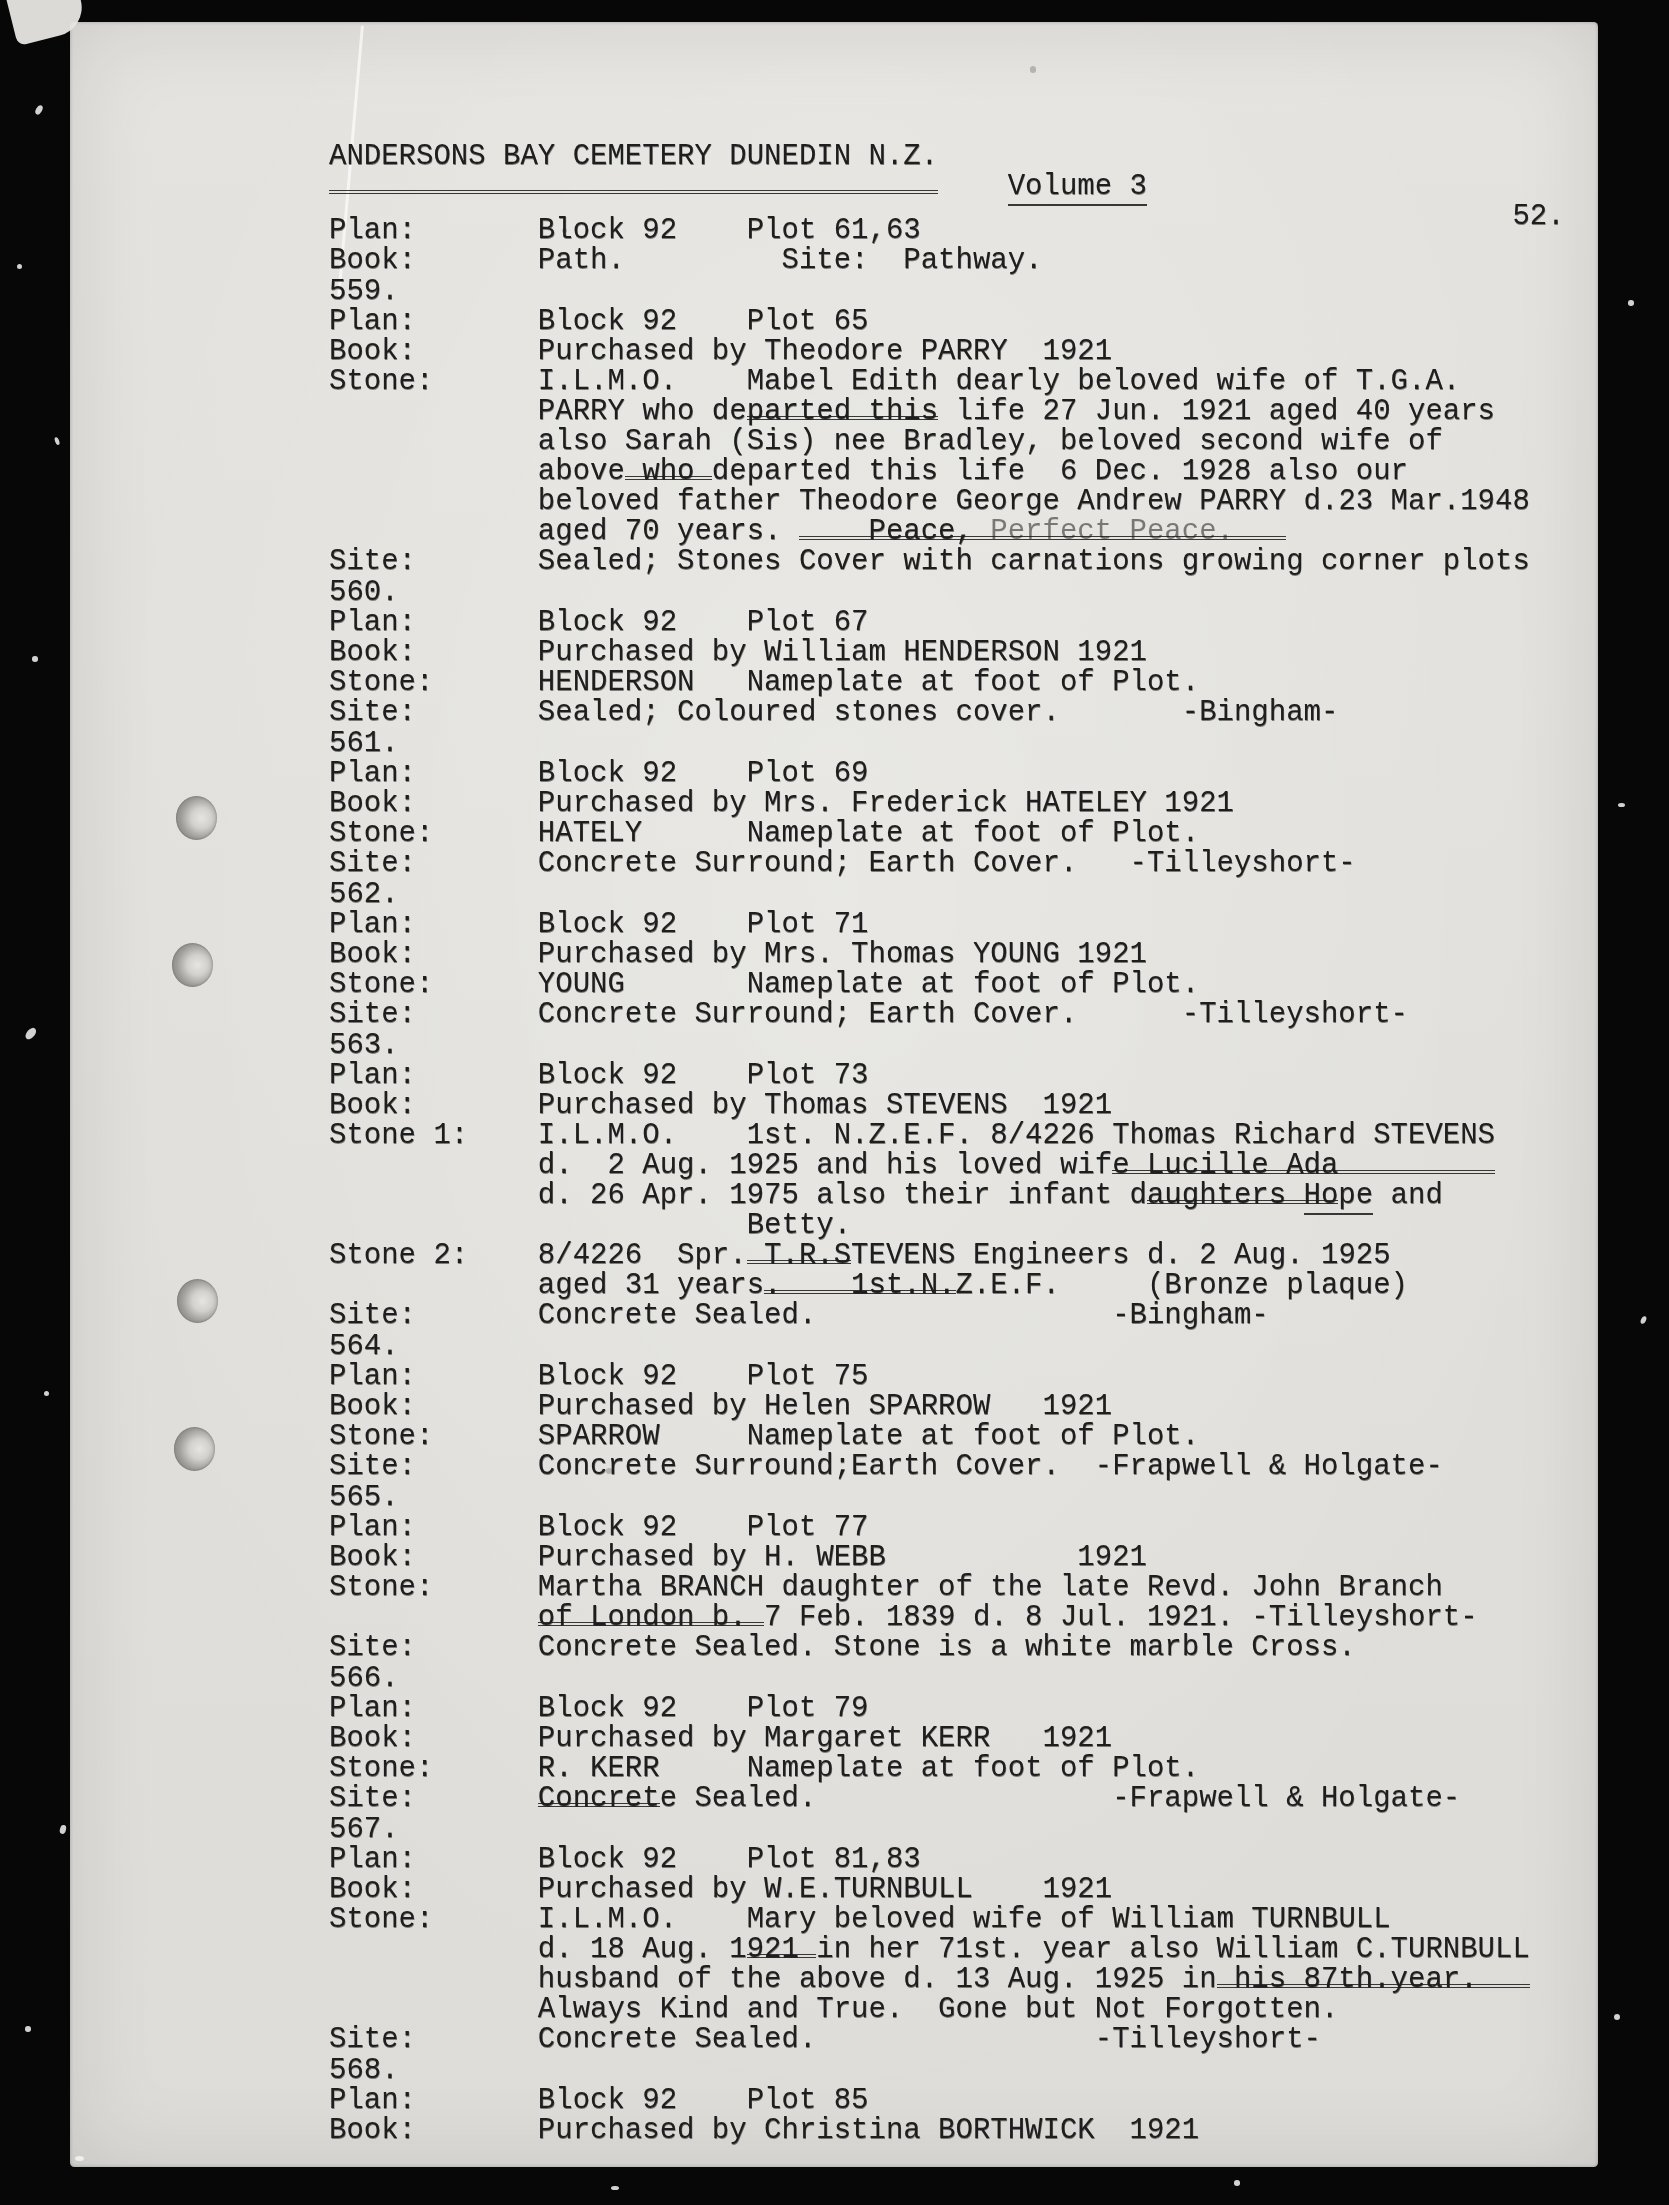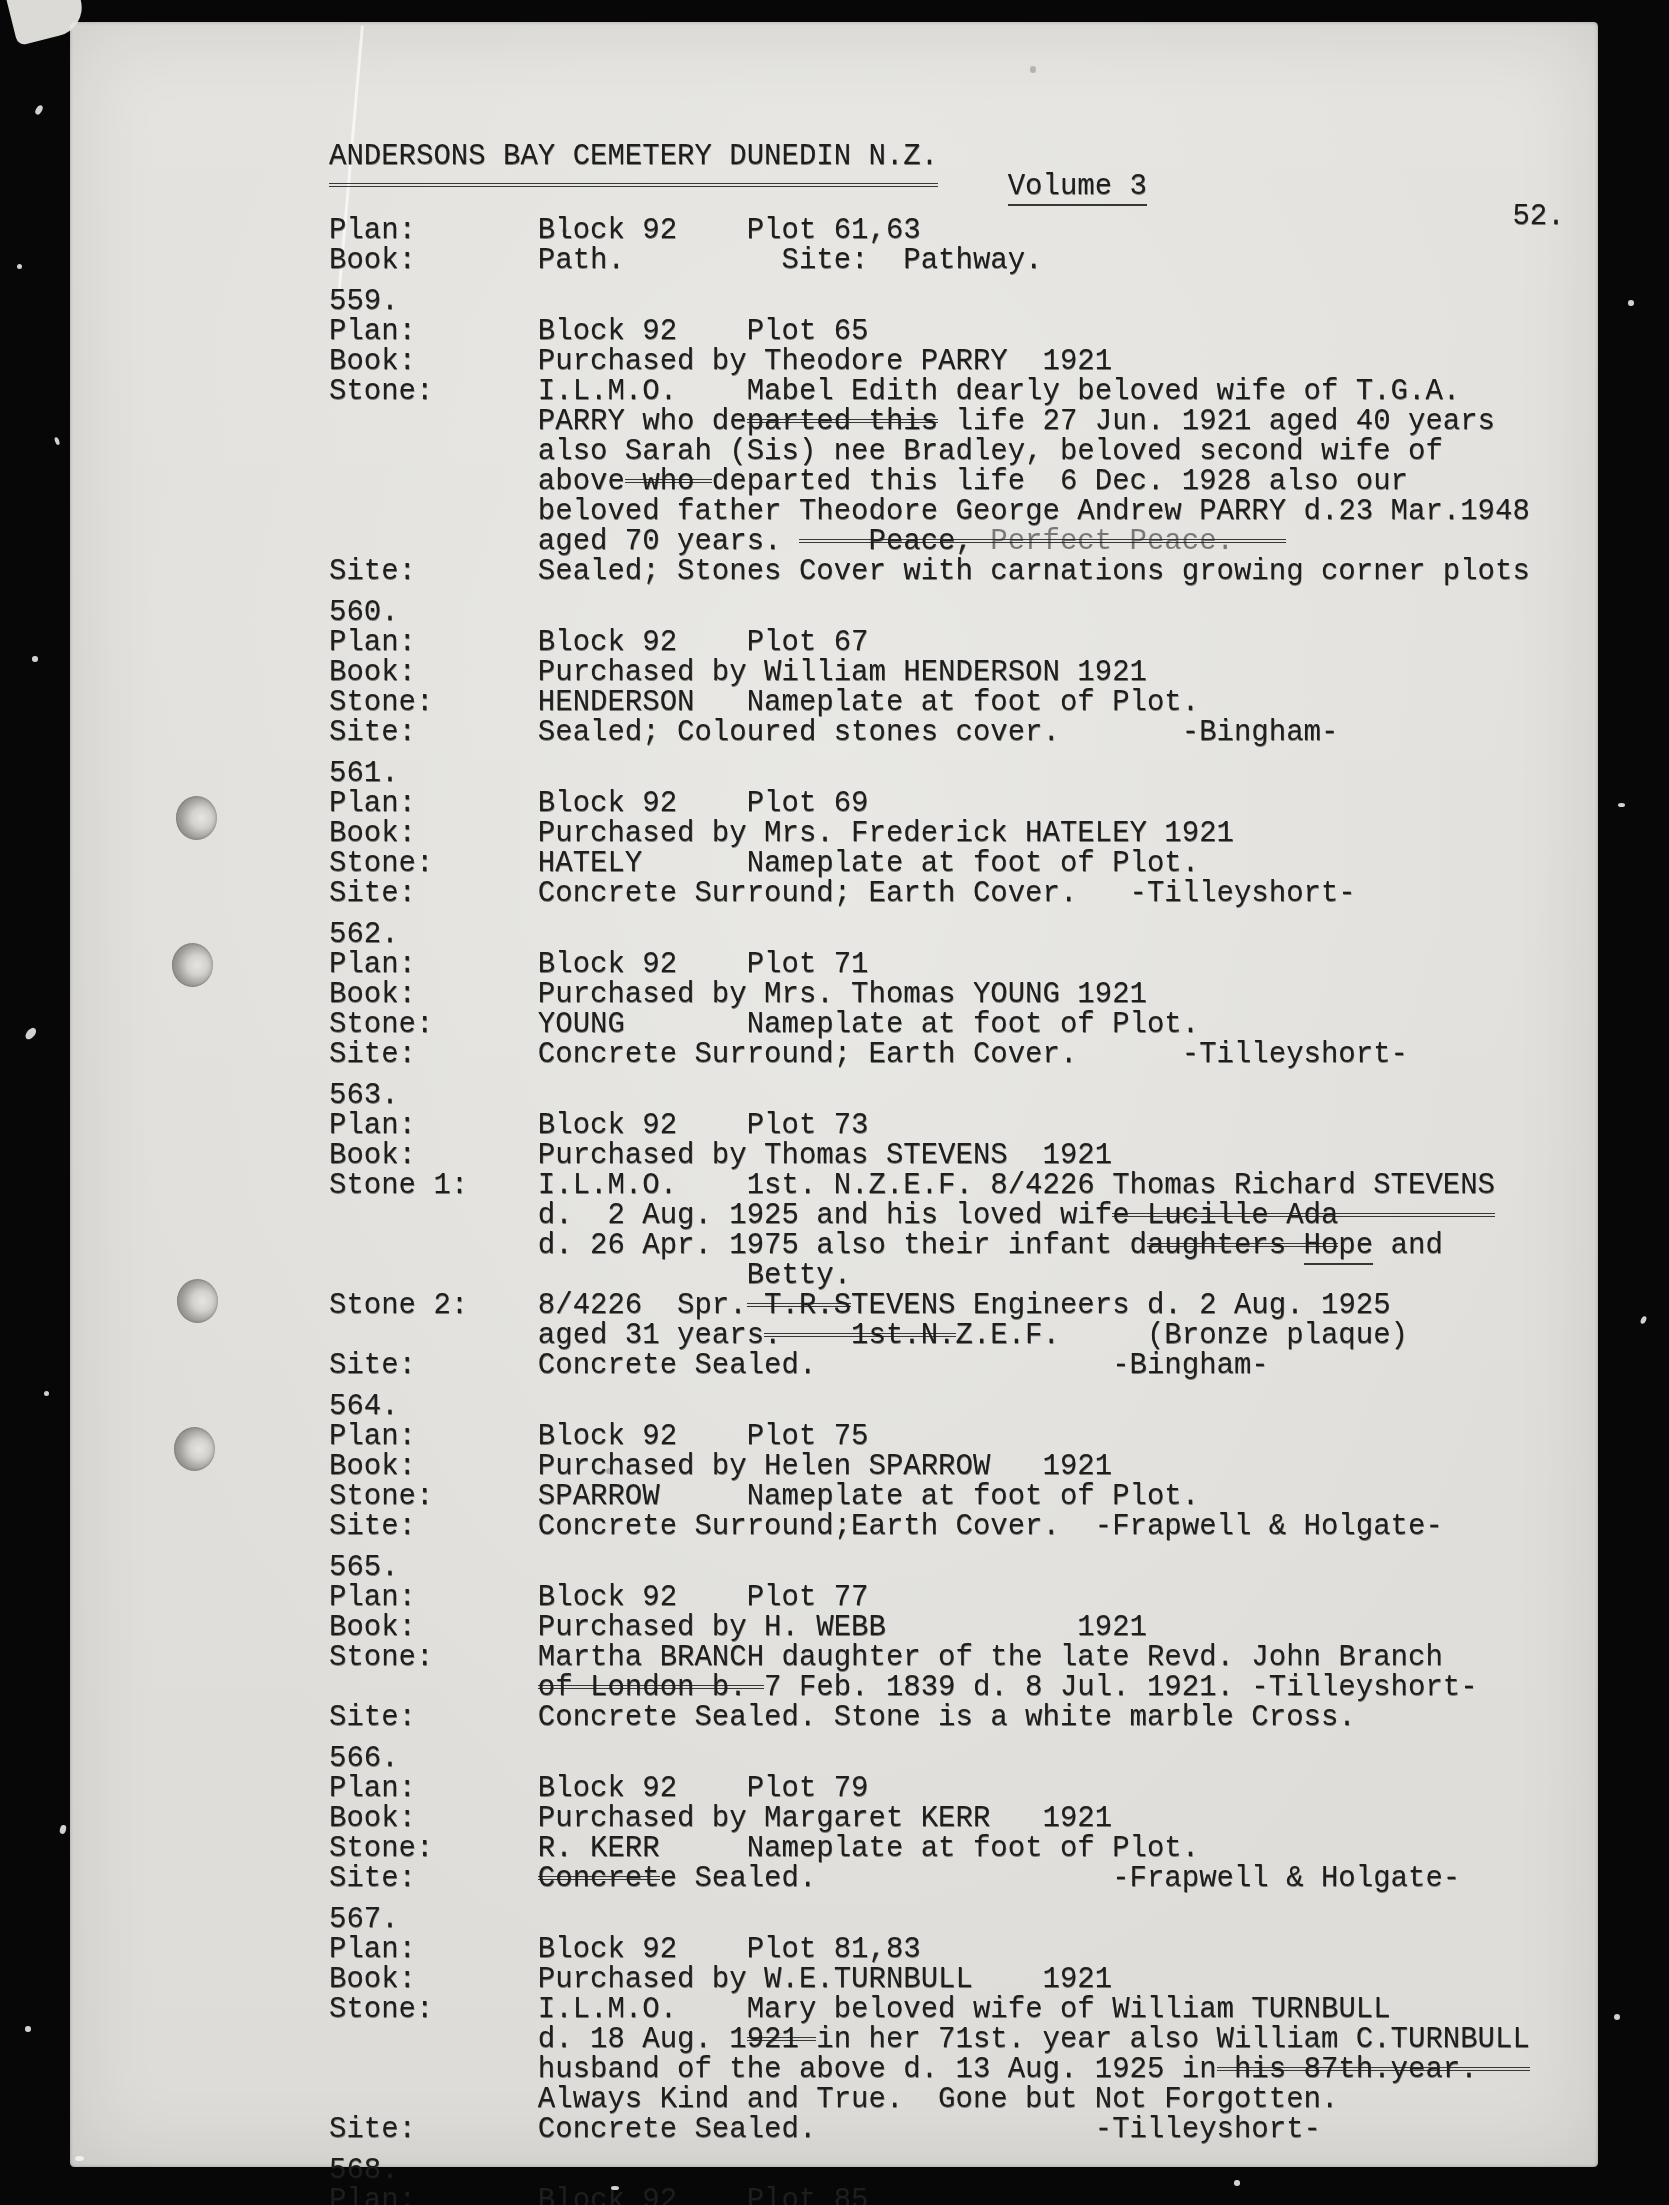--- a/index.html
+++ b/index.html
@@ -47,24 +47,24 @@
     font:29px/30px "Liberation Mono", monospace;
     color:#1e1e1e;
     white-space:pre;
     text-shadow:0.4px 0.5px 0.6px rgba(20,20,20,.5);
   }
   .header-row{position:relative;height:30px;margin-bottom:13.7px;}
   .header-row .title{position:absolute;left:0;}
   .header-row .volume{position:absolute;left:39ch;}
   .header-row .pagenum{position:absolute;left:68ch;}
   .u1{border-bottom:2.5px solid rgba(25,25,25,.85);padding-bottom:1.2px;font-family:Liberation Mono, monospace;}
-  .u2{border-bottom:4.4px double rgba(25,25,25,.85);padding-bottom:11px;}
+  .u2{border-bottom:4.4px double rgba(25,25,25,.85);padding-bottom:18px;}
   .faint{color:rgba(30,30,30,.55);text-shadow:none;}
   .line{height:30px;}
-  .num{height:30px;margin-top:11px;}
+  .num{height:30px;margin-top:1px;}
 </style>
 </head>
 <body>
 
 <div class="scan">
 
   <div class="paper">
     <div class="hole h1"></div>
     <div class="hole h2"></div>
     <div class="hole h3"></div>

